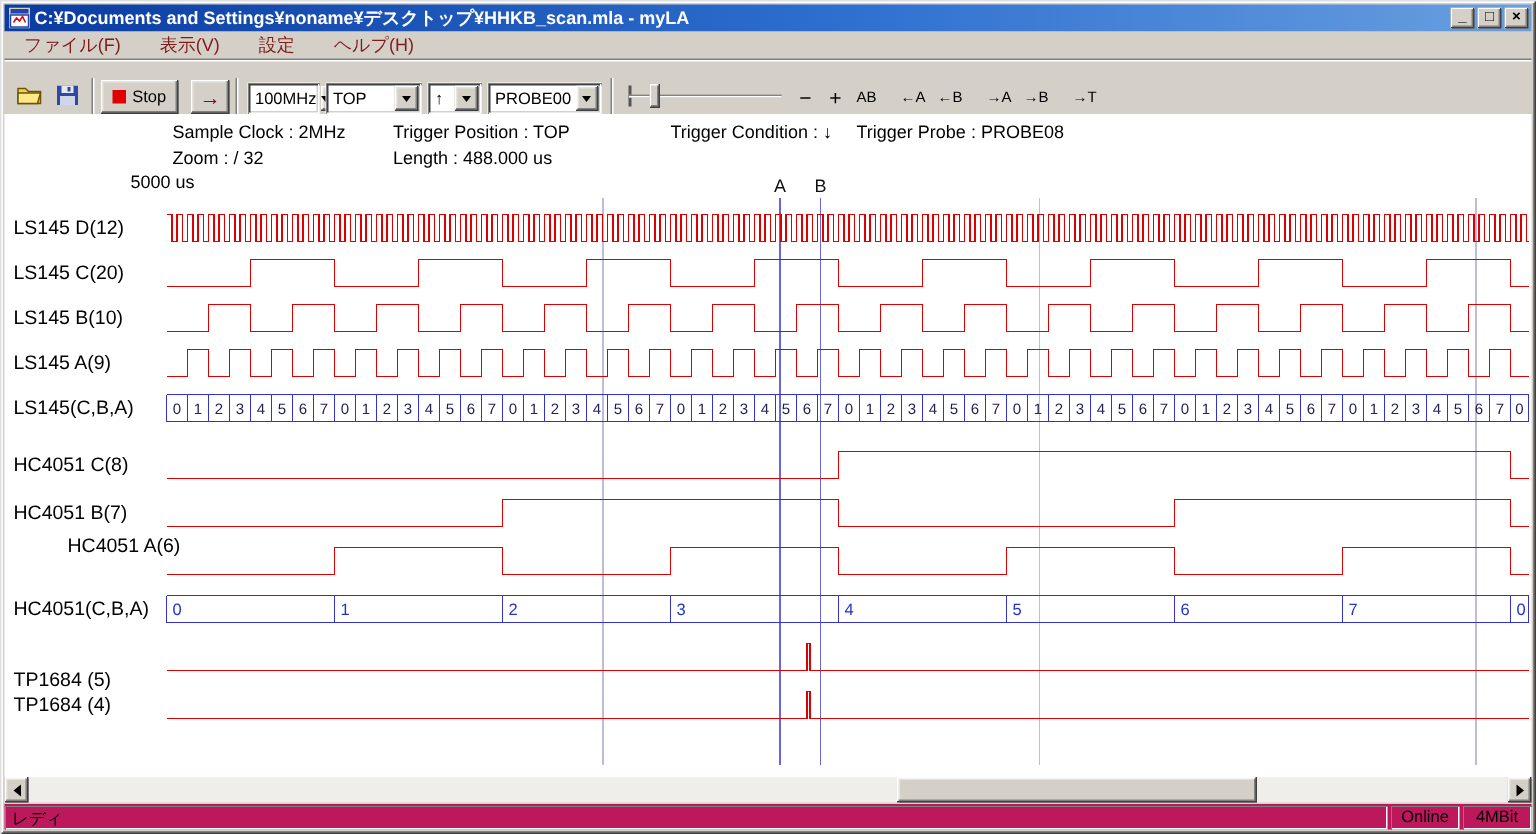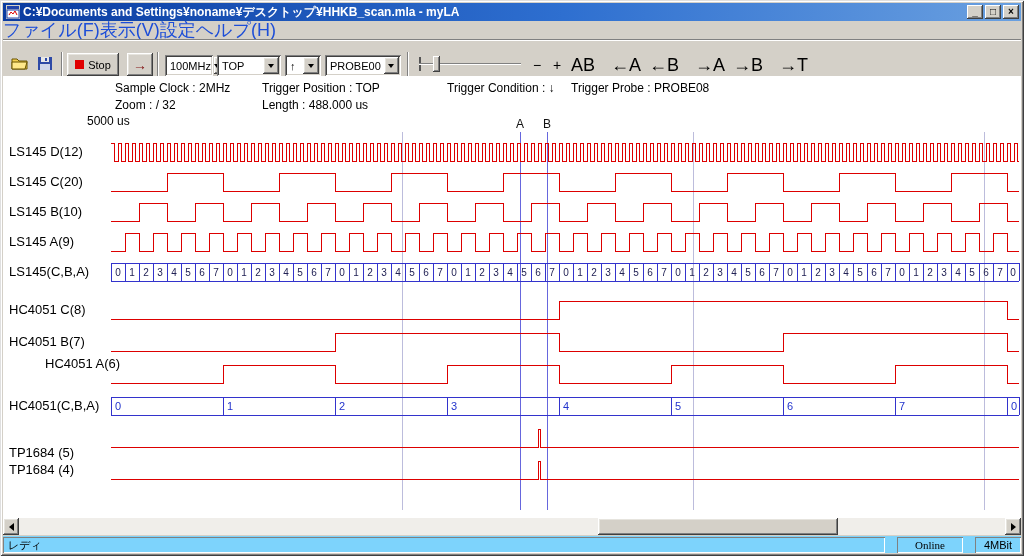--- a/index.html
+++ b/index.html
@@ -18,21 +18,21 @@
   .app-icon{ width:14px; height:14px; margin:0 3px 0 1px; flex:0 0 auto; }
   .title-text{ flex:1; font-size:12px; font-weight:bold; white-space:nowrap; overflow:hidden; letter-spacing:0; }
   .win-controls{ display:flex; gap:2px; }
   .wbtn{
     width:16px; height:14px; background:#d4d0c8; color:#000; font-size:10px; font-weight:bold;
     display:flex; align-items:center; justify-content:center; line-height:1;
     box-shadow: inset -1px -1px 0 #404040, inset 1px 1px 0 #fff, inset -2px -2px 0 #808080;
   }
   
   .menubar{ position:absolute; top:21px; left:3px; right:3px; height:18px; display:flex; align-items:center; background:#d4d0c8; }
-  .menu-item{ font-size:18px; padding:1px 0; color:#1d4ed8; }
+  .menu-item{ font-size:12px; padding:1px 13px; color:#7f1d1d; }
   
   .toolbar{
     position:absolute; top:39px; left:3px; right:3px; height:37px;
     border-top:1px solid #808080; box-shadow: inset 0 1px 0 #ffffff;
     display:flex; align-items:flex-end; padding:0 4px; background:#d4d0c8;
   }
   .raised{ background:#d4d0c8; box-shadow: inset -1px -1px 0 #404040, inset 1px 1px 0 #ffffff, inset -2px -2px 0 #808080, inset 2px 2px 0 #e6e4de; }
   .tb-btn{ height:23px; display:flex; align-items:center; justify-content:center; gap:4px; font-size:11px; color:#000; }
   .icon-btn{ width:25px; }
   .sep{ width:2px; height:24px; margin:0 4px; border-left:1px solid #808080; border-right:1px solid #ffffff; }
@@ -42,43 +42,43 @@
   .combo{ height:21px; background:#fff; display:flex; align-items:center; margin:0 2px;
     box-shadow: inset 1px 1px 0 #808080, inset -1px -1px 0 #ffffff, inset 2px 2px 0 #404040, inset -2px -2px 0 #d4d0c8; }
   .combo-text{ flex:1; font-size:11px; padding:0 3px 0 5px; white-space:nowrap; }
   .combo-btn{ width:16px; height:17px; margin-right:2px; display:flex; align-items:center; justify-content:center; }
   .tri-down{ width:0; height:0; border:3px solid transparent; border-top:4px solid #000; margin-top:3px; }
   .hslider{ position:relative; width:102px; height:24px; margin:0 6px; }
   .hslider-track{ position:absolute; left:0; right:0; top:11px; height:2px; box-shadow: inset 0 1px 0 #808080, inset 0 -1px 0 #fff; background:#9a968e; }
   .hslider-end{ position:absolute; top:5px; width:2px; height:14px; background:#555; }
   .hslider-thumb{ position:absolute; left:14px; top:4px; width:7px; height:16px; background:#d4d0c8;
     box-shadow: inset -1px -1px 0 #404040, inset 1px 1px 0 #fff, inset -2px -2px 0 #808080; }
-  .flat-btn{ height:22px; min-width:20px; padding:0 4px; display:flex; align-items:center; justify-content:center; font-size:18px; color:#000; background:transparent; }
+  .flat-btn{ height:22px; min-width:20px; padding:0 4px; display:flex; align-items:center; justify-content:center; font-size:10px; color:#000; background:transparent; }
   .grp-gap{ width:8px; }
   
   .client{ position:absolute; top:76px; left:3px; right:3px; height:442px; background:#fff; overflow:hidden; }
   .info-text{ position:absolute; font-size:12px; color:#000; white-space:nowrap; }
   .grid-label{ position:absolute; font-size:12px; color:#000; }
   .ch-label{ position:absolute; left:6px; font-size:13px; color:#000; white-space:nowrap; }
   .wave-svg{ position:absolute; left:0; top:0; }
   svg text{ font-family:"Liberation Sans", sans-serif; }
   
   .hscroll{ position:absolute; top:518px; left:3px; right:3px; height:17px; background:#f0eeea; }
   .sb-btn{ position:absolute; top:0; width:16px; height:17px; background:#d4d0c8; display:flex; align-items:center; justify-content:center;
     box-shadow: inset -1px -1px 0 #404040, inset 1px 1px 0 #fff, inset -2px -2px 0 #808080, inset 2px 2px 0 #e6e4de; }
   .sb-left{ left:0; } .sb-right{ right:0; }
   .tri-l{ width:0; height:0; border:4px solid transparent; border-right:5px solid #000; margin-left:-4px; }
   .tri-r{ width:0; height:0; border:4px solid transparent; border-left:5px solid #000; margin-right:-4px; }
   .sb-thumb{ position:absolute; top:0; left:595px; width:240px; height:17px; background:#d4d0c8;
     box-shadow: inset -1px -1px 0 #404040, inset 1px 1px 0 #fff, inset -2px -2px 0 #808080, inset 2px 2px 0 #e6e4de; }
   
-  .statusbar{ position:absolute; top:536px; left:3px; right:3px; height:17px; display:flex; gap:12px; align-items:stretch; background:#7dd3fc; padding-top:1px; }
+  .statusbar{ position:absolute; top:536px; left:3px; right:3px; height:17px; display:flex; gap:2px; align-items:stretch; background:#be185d; padding-top:1px; }
   .sb-panel{ box-shadow: inset 1px 1px 0 #808080, inset -1px -1px 0 #ffffff; font-size:11px; color:#000; display:flex; align-items:center; padding:0 5px; }
   .sb-main{ flex:1; }
-  .sb-online{ width:66px; justify-content:center;font-family:Liberation Serif, serif; }
+  .sb-online{ width:46px; justify-content:center; }
   .sb-mem{ width:46px; justify-content:center; }
 </style>
 </head>
 <body>
 
 <div class="window">
 
   <div class="titlebar">
     <div class="app-icon">
       <svg width="14" height="14" viewBox="0 0 14 14">

